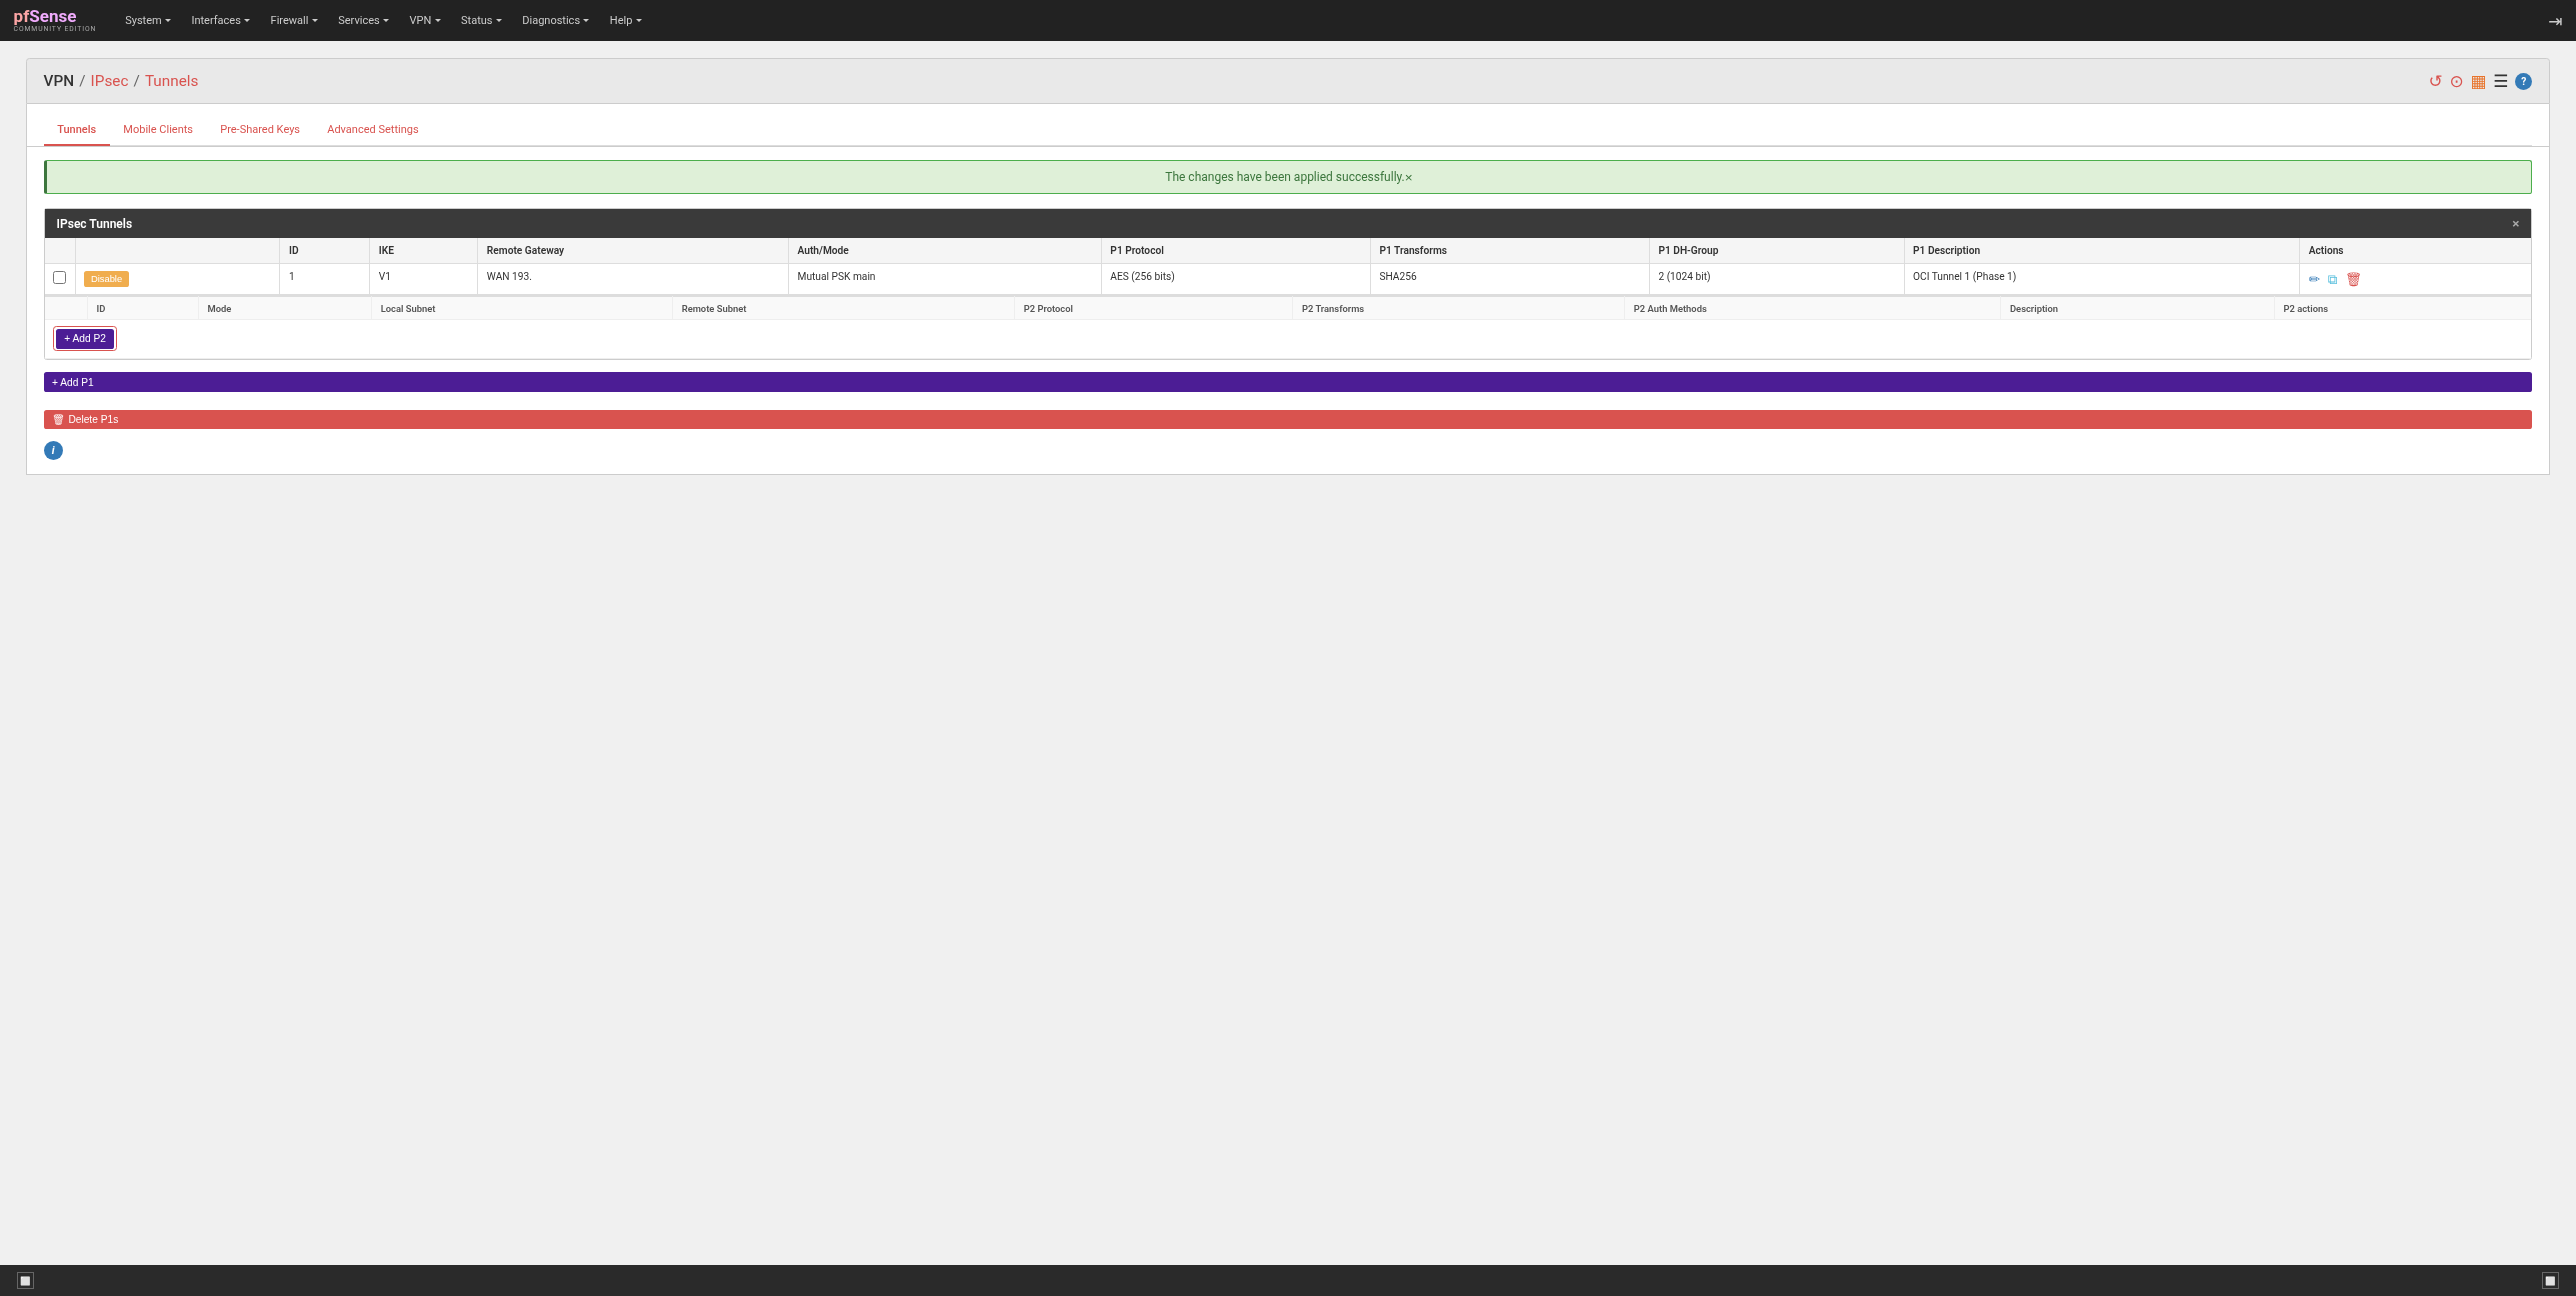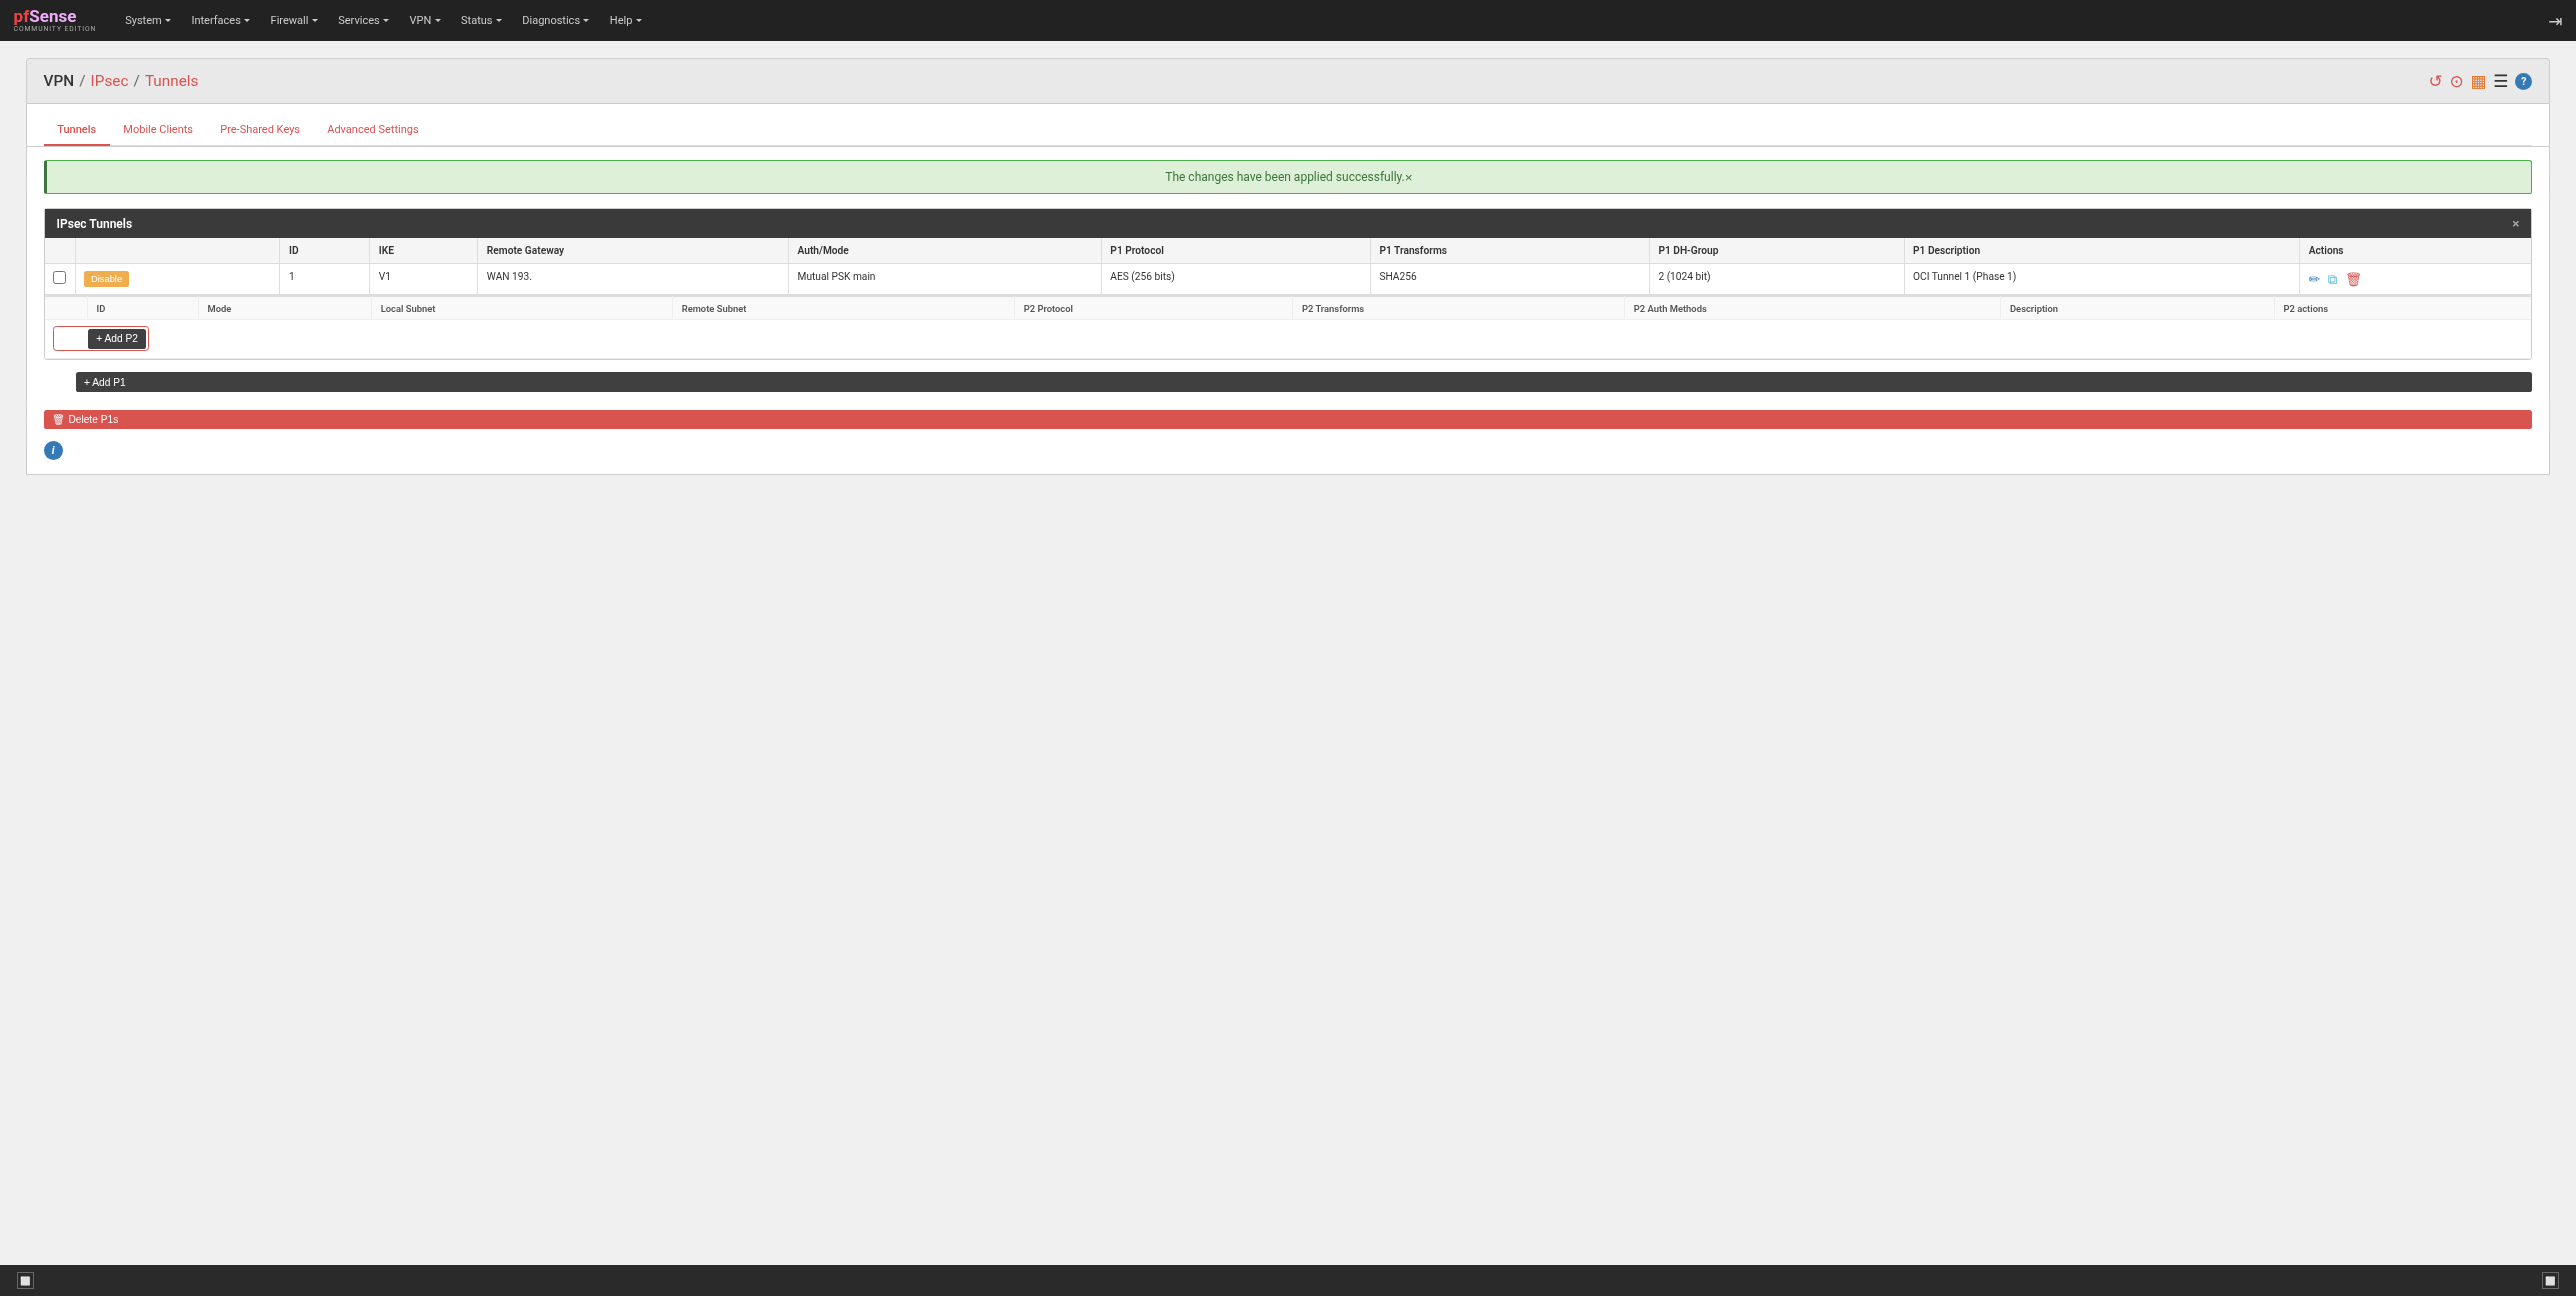--- a/index.html
+++ b/index.html
@@ -23,21 +23,21 @@
       display: flex;
       flex-direction: column;
       align-items: flex-start;
     }
     .pfsense-logo .logo-main {
       font-size: 17px;
       font-weight: bold;
       color: #fff;
       line-height: 1;
     }
-    .pfsense-logo .logo-main span { color: #ef4444; }
+    .pfsense-logo .logo-main span { color: #fca5a5; }
     .pfsense-logo .logo-sub {
       font-size: 6.8px;
       color: #aaa;
       letter-spacing: 0.9px;
       text-transform: uppercase;
     }
     .navbar-nav {
       display: flex;
       align-items: center;
       list-style: none;
@@ -248,23 +248,22 @@
       cursor: pointer;
       font-size: 10.2px;
       font-weight: 500;
       text-decoration: none;
     }
     .btn-warning {
       background: #f0ad4e;
       color: #fff;
     }
     .btn-success {
-      background: #404040;
-      color: #fff;
-      margin-left: 32px;
+      background: #4c1d95;
+      color: #fff;
     }
     .btn-danger {
       background: #d9534f;
       color: #fff;
     }
 
     
     .action-icon {
       cursor: pointer;
       font-size: 13.6px;

